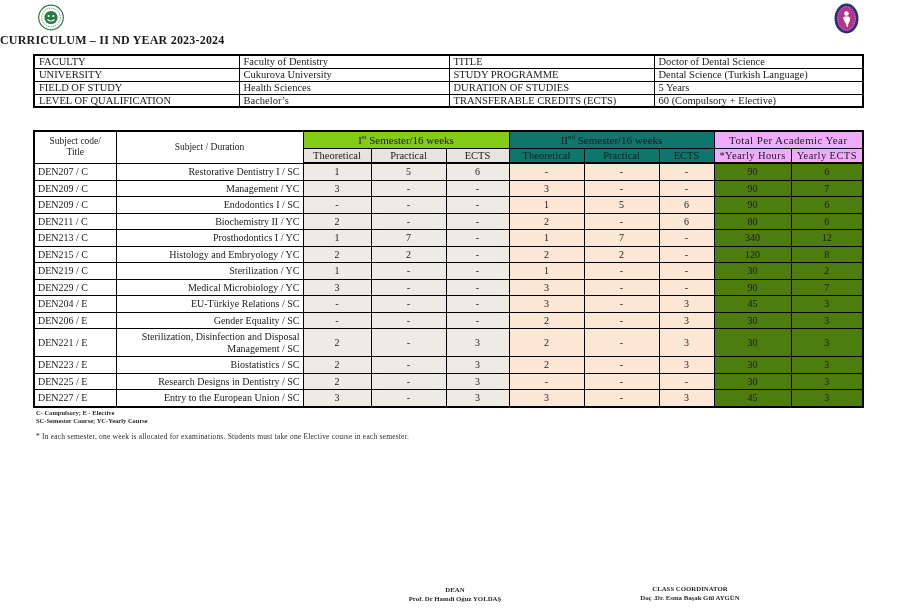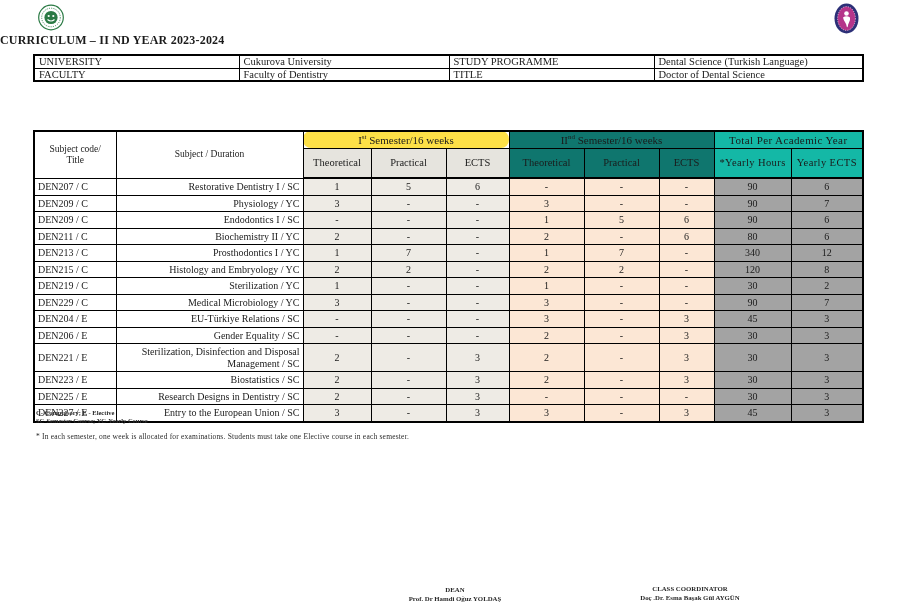--- a/index.html
+++ b/index.html
@@ -30,35 +30,35 @@
 
   
   .main-table { position: absolute; left: 33px; top: 130px; width: 829px; border: 2px solid #000; }
   .main-table th, .main-table td {
     border: 1px solid #000; vertical-align: middle; overflow: hidden;
   }
   .main-table thead th { font-weight: normal; text-align: center; }
   .main-table thead tr.sub-row th { border-bottom: 2px solid #000; }
   .th-corner { font-size: 9.5px; line-height: 11px; }
   .th-group { font-size: 11px; height: 17px; }
-  .sub-row th { font-size: 10.5px; height: 30px; }
+  .sub-row th { font-size: 10.5px; height: 15px; }
   sup { font-size: 7px; line-height: 0; }
 
-  .group-sem1 { background: #fde047; border-radius: 8px; }
+  .group-sem1 { background: #84cc16; }
   .sub-sem1   { background: #e6e4de; }
   .group-sem2, .sub-sem2 { background: #0f766e; }
-  .group-total, .sub-total { background: #14b8a6; letter-spacing: 0.4px; }
+  .group-total, .sub-total { background: #f0abfc; letter-spacing: 0.4px; }
 
   .main-table td { font-size: 10px; height: 15px; line-height: 11.5px; padding: 2px 3px; }
   .cell-code { padding-left: 6px; }
   .cell-subject { padding-left: 5px; text-align: right; }
   td.num { text-align: center; }
   td.sem1-cell { background: #eeebe5; }
   td.sem2-cell { background: #fce7d5; }
-  td.total-cell { background: #a3a3a3; }
+  td.total-cell { background: #4d7c0f; }
 
   
   .legend {
     position: absolute; left: 36px; top: 409px;
     font-size: 6.5px; font-weight: bold; line-height: 8px; color: #2a2a2a;
   }
   .exam-note {
     position: absolute; left: 36px; top: 432px;
     font-size: 7.5px; font-weight: normal; color: #2a2a2a; letter-spacing: 0.2px;
   }
@@ -96,30 +96,42 @@
 
 <table class="info-table">
   <colgroup>
       <col style="width:205px">
       <col style="width:210px">
       <col style="width:205px">
       <col style="width:209px">
     </colgroup>
   <tbody>
     <tr>
+      <td>FACULTY</td>
+      <td>Faculty of Dentistry</td>
+      <td>TITLE</td>
+      <td>Doctor of Dental Science</td>
+    </tr>
+    <tr>
       <td>UNIVERSITY</td>
       <td>Cukurova University</td>
       <td>STUDY PROGRAMME</td>
       <td>Dental Science (Turkish Language)</td>
     </tr>
     <tr>
-      <td>FACULTY</td>
-      <td>Faculty of Dentistry</td>
-      <td>TITLE</td>
-      <td>Doctor of Dental Science</td>
+      <td>FIELD OF STUDY</td>
+      <td>Health Sciences</td>
+      <td>DURATION OF STUDIES</td>
+      <td>5 Years</td>
+    </tr>
+    <tr>
+      <td>LEVEL OF QUALIFICATION</td>
+      <td>Bachelor’s</td>
+      <td>TRANSFERABLE CREDITS (ECTS)</td>
+      <td>60 (Compulsory + Elective)</td>
     </tr>
   </tbody>
 </table>
 
 <table class="main-table">
   <colgroup>
     <col style="width:82px">
       <col style="width:187px">
     <col style="width:68px">
       <col style="width:75px">
@@ -166,21 +178,21 @@
         <td class="num sem1-cell">5</td>
         <td class="num sem1-cell">6</td>
         <td class="num sem2-cell">-</td>
         <td class="num sem2-cell">-</td>
         <td class="num sem2-cell">-</td>
         <td class="num total-cell">90</td>
         <td class="num total-cell">6</td>
       </tr>
       <tr>
         <td class="cell-code">DEN209 / C</td>
-        <td class="cell-subject">Physiology / YC</td>
+        <td class="cell-subject">Management / YC</td>
         <td class="num sem1-cell">3</td>
         <td class="num sem1-cell">-</td>
         <td class="num sem1-cell">-</td>
         <td class="num sem2-cell">3</td>
         <td class="num sem2-cell">-</td>
         <td class="num sem2-cell">-</td>
         <td class="num total-cell">90</td>
         <td class="num total-cell">7</td>
       </tr>
       <tr>

